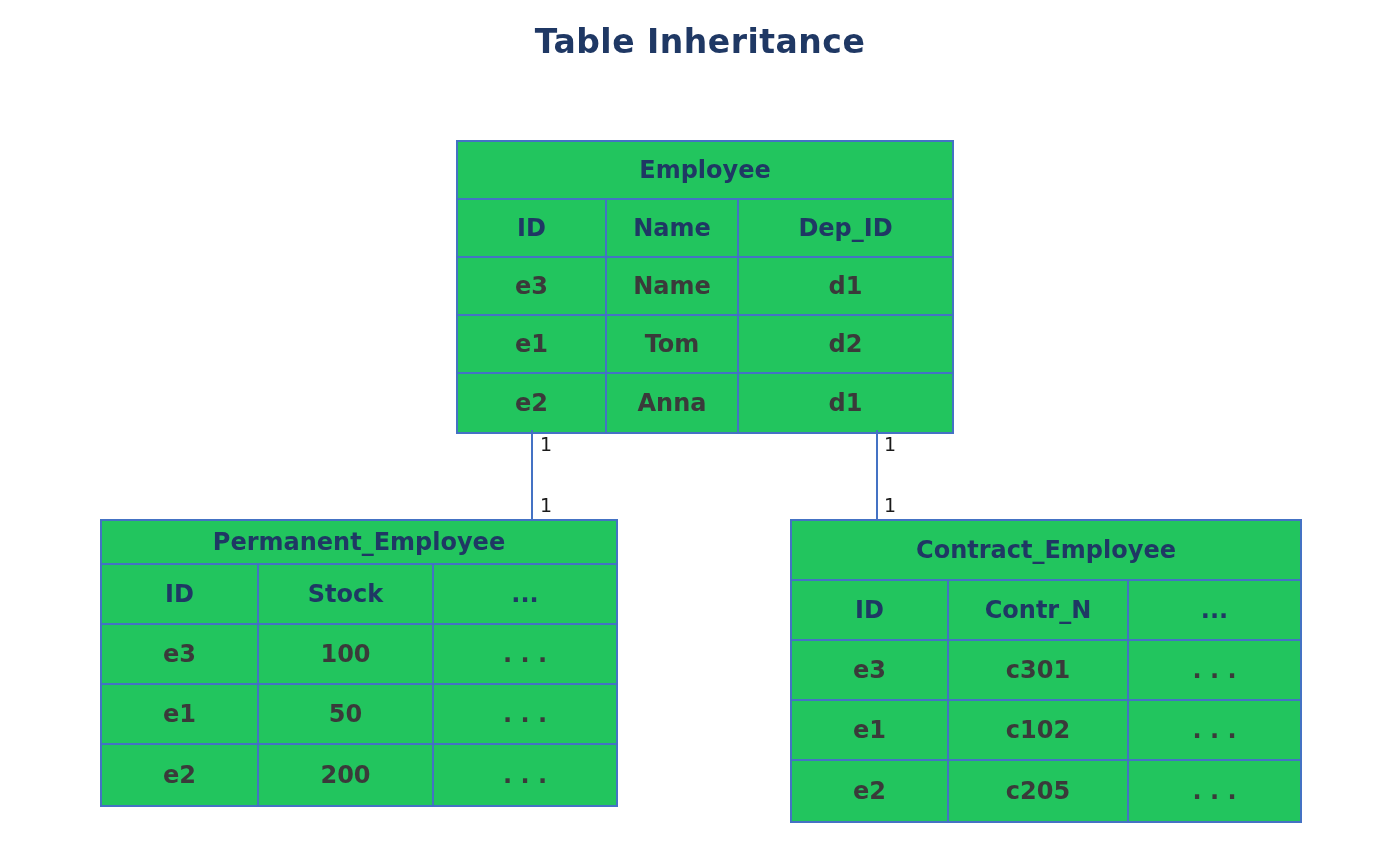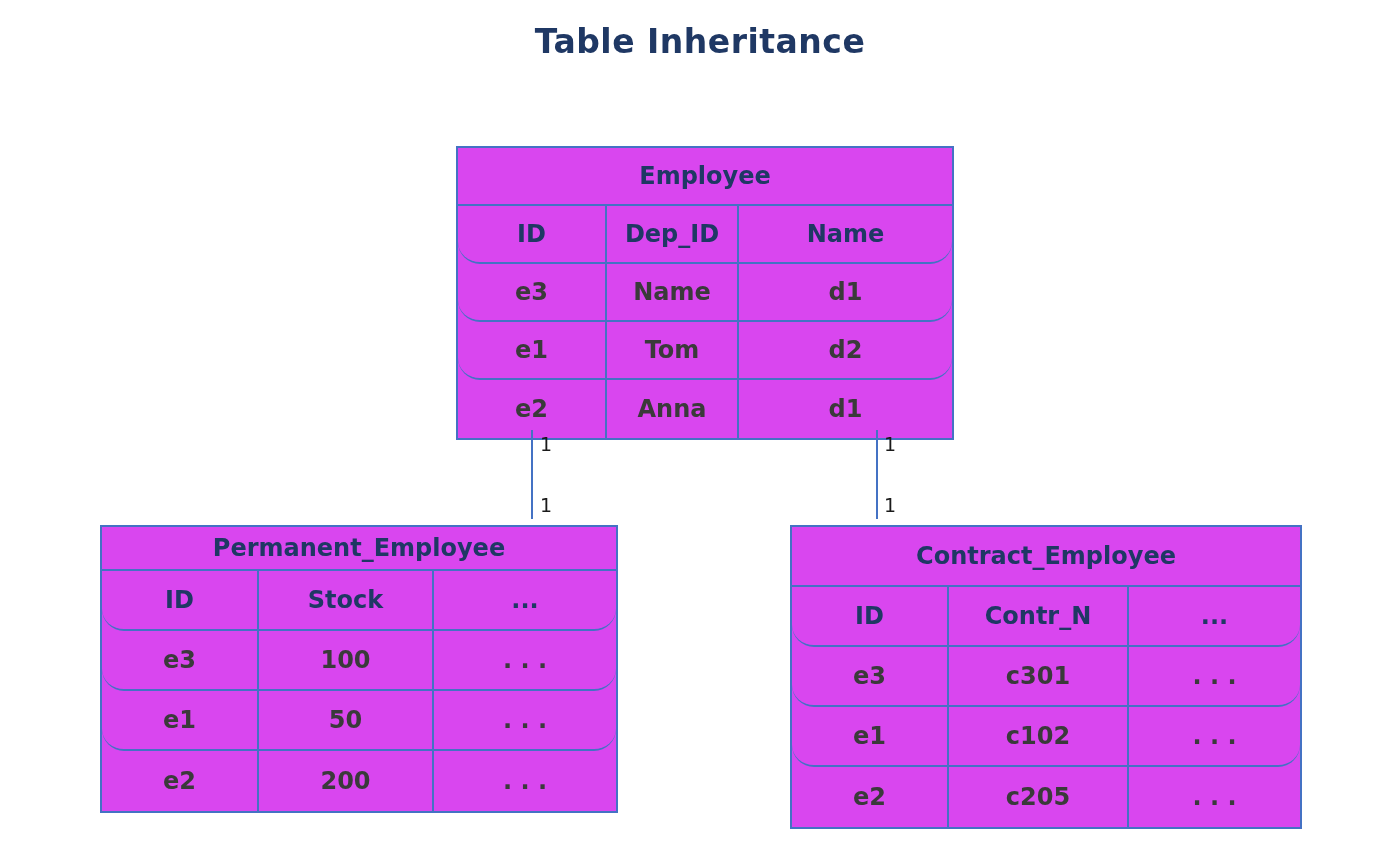--- a/index.html
+++ b/index.html
@@ -22,36 +22,35 @@
     text-align: center;
     font-size: 33px;
     font-weight: bold;
     color: var(--heading, #1F3864);
     letter-spacing: 0.5px;
   }
 
   .tbl {
     position: absolute;
     border: 2px solid var(--border, #4472C4);
-    background: #d946ef;
-    margin-top: 6px;
+    background: #22c55e;
   }
 
   .tbl .tname {
     display: flex;
     align-items: center;
     justify-content: center;
     font-weight: bold;
     font-size: 24px;
     color: var(--heading, #1F3864);
     border-bottom: 2px solid var(--border, #4472C4);
   }
 
   .tbl .row { display: grid; }
-  .tbl .row:not(:last-child) { border-bottom: 2px solid var(--border, #4472C4); border-radius: 22px; }
+  .tbl .row:not(:last-child) { border-bottom: 2px solid var(--border, #4472C4); }
 
   .tbl .cell {
     display: flex;
     align-items: center;
     justify-content: center;
     font-size: 24px;
     color: var(--celltext, #3A3A3A);
     overflow: hidden;
     white-space: nowrap;
     font-weight: bold;
@@ -95,22 +94,22 @@
 <body>
 
 <div class="canvas">
 
   <div class="diagram-title">Table Inheritance</div>
 
   <div class="tbl tbl-emp">
     <div class="tname">Employee</div>
     <div class="row hdr">
       <div class="cell">ID</div>
+      <div class="cell">Name</div>
       <div class="cell">Dep_ID</div>
-      <div class="cell">Name</div>
     </div>
     <div class="row">
       <div class="cell">e3</div>
       <div class="cell">Name</div>
       <div class="cell">d1</div>
     </div>
     <div class="row">
       <div class="cell">e1</div>
       <div class="cell">Tom</div>
       <div class="cell">d2</div>

